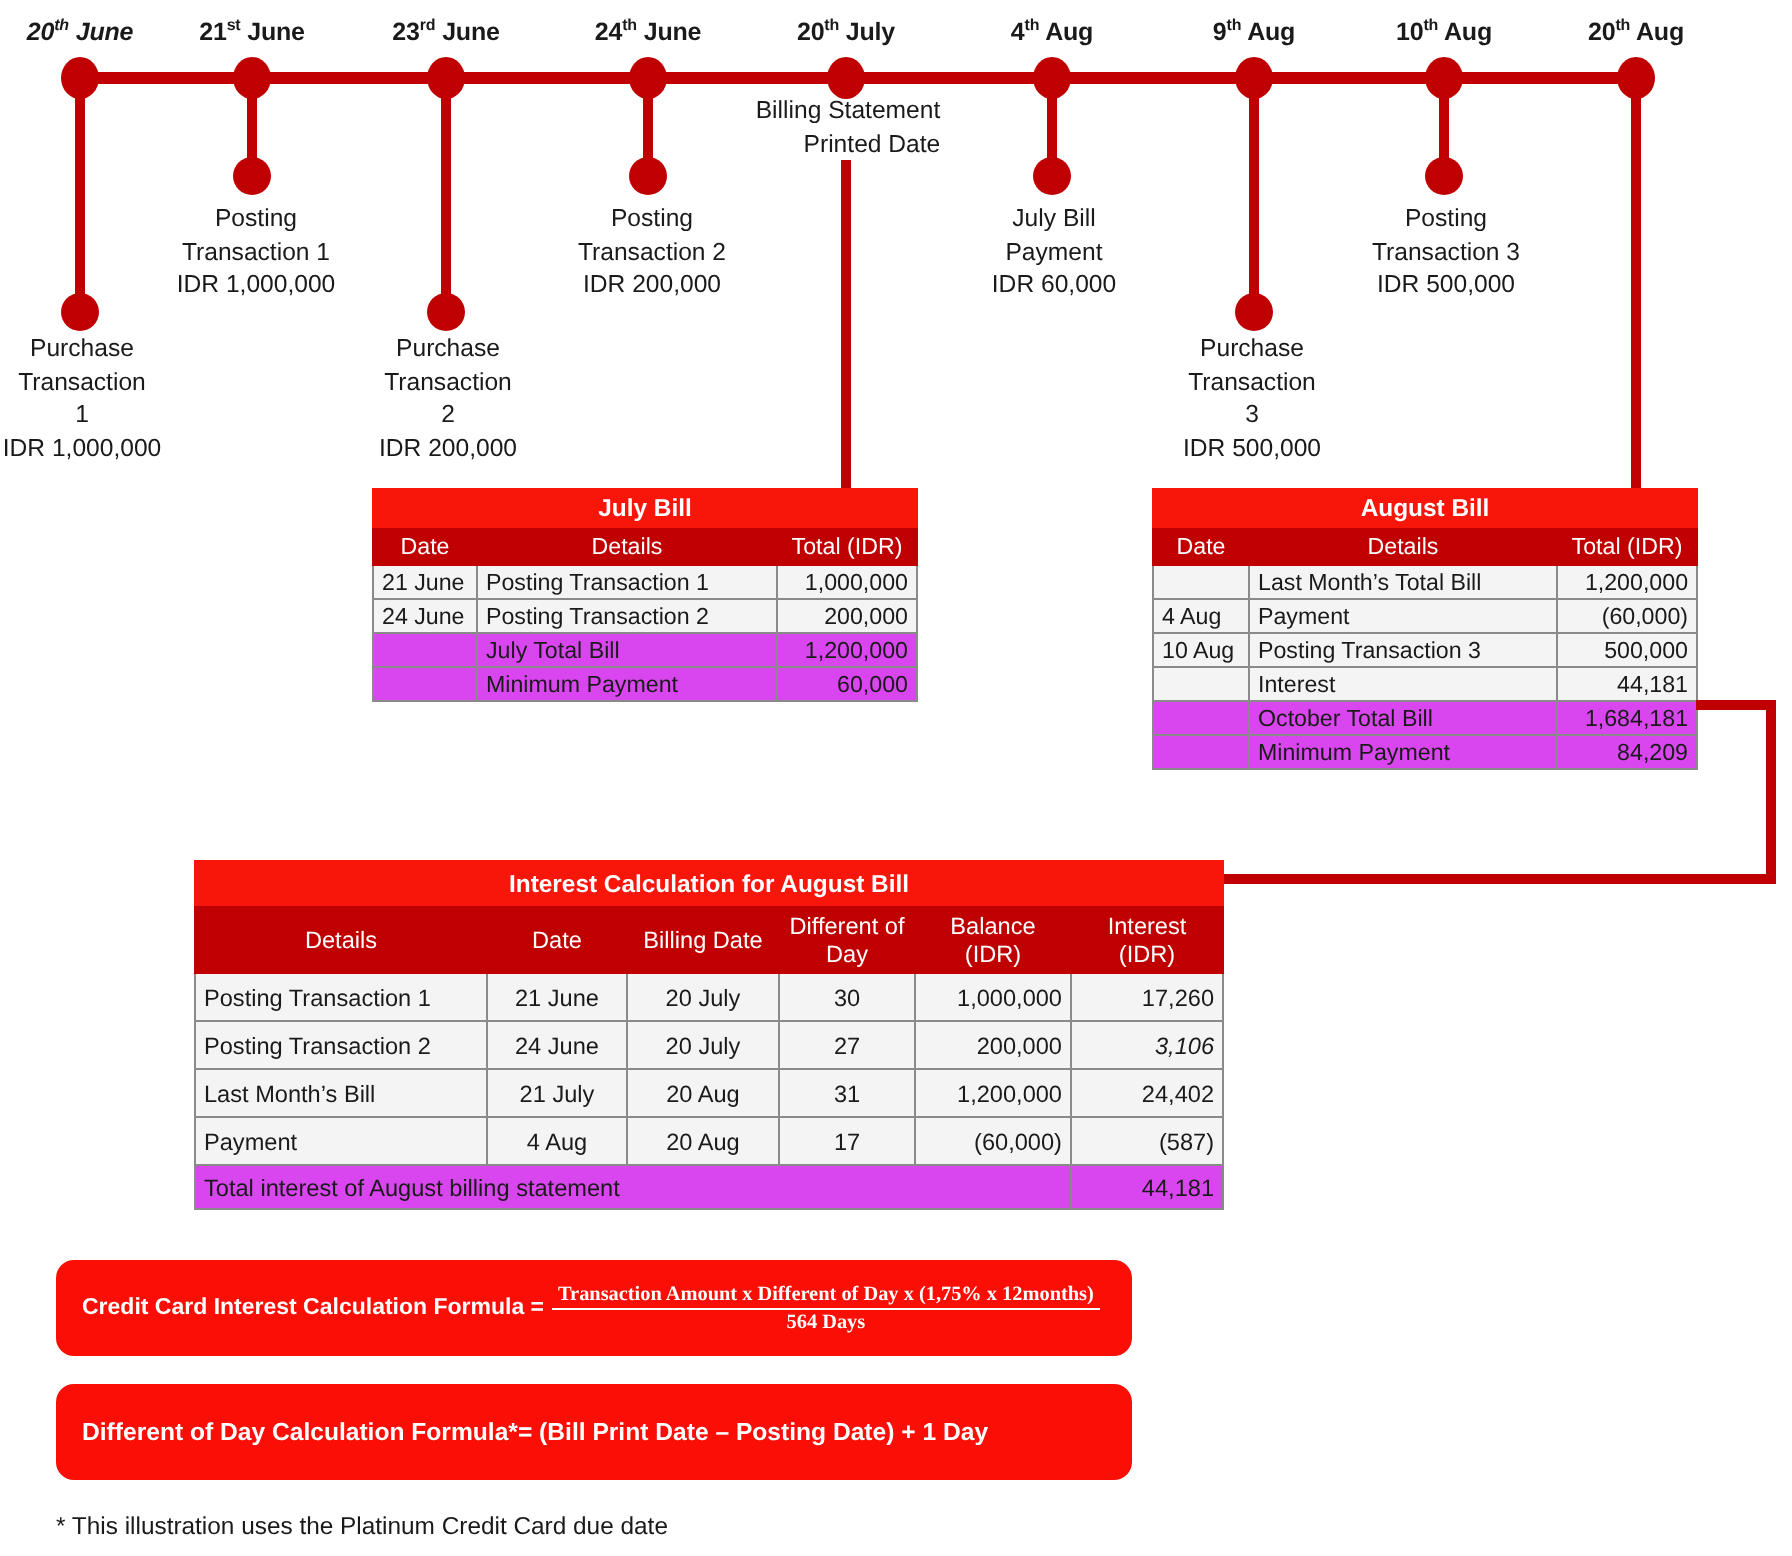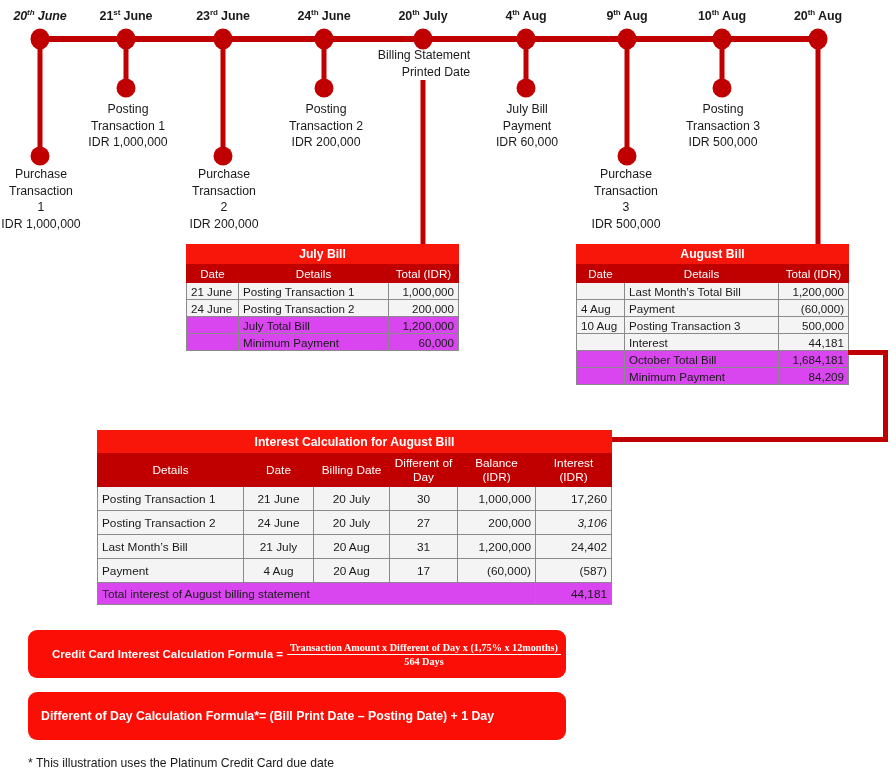--- a/index.html
+++ b/index.html
@@ -118,21 +118,21 @@
     background: #FA0E06;
     border-radius: 9px;
     color: #ffffff;
     font-weight: bold;
     display: flex;
     align-items: center;
   }
   #formula-box-1 {
     left: 28px; top: 630px; width: 538px; height: 48px;
     font-size: 11.5px;
-    padding-left: 24px;
+    padding-left: 13px;
     box-sizing: border-box;
   }
   #formula-box-2 {
     left: 28px; top: 692px; width: 538px; height: 48px;
     font-size: 12.3px;
     padding-left: 13px;
     box-sizing: border-box;
   }
   .frac {
     display: inline-flex;

